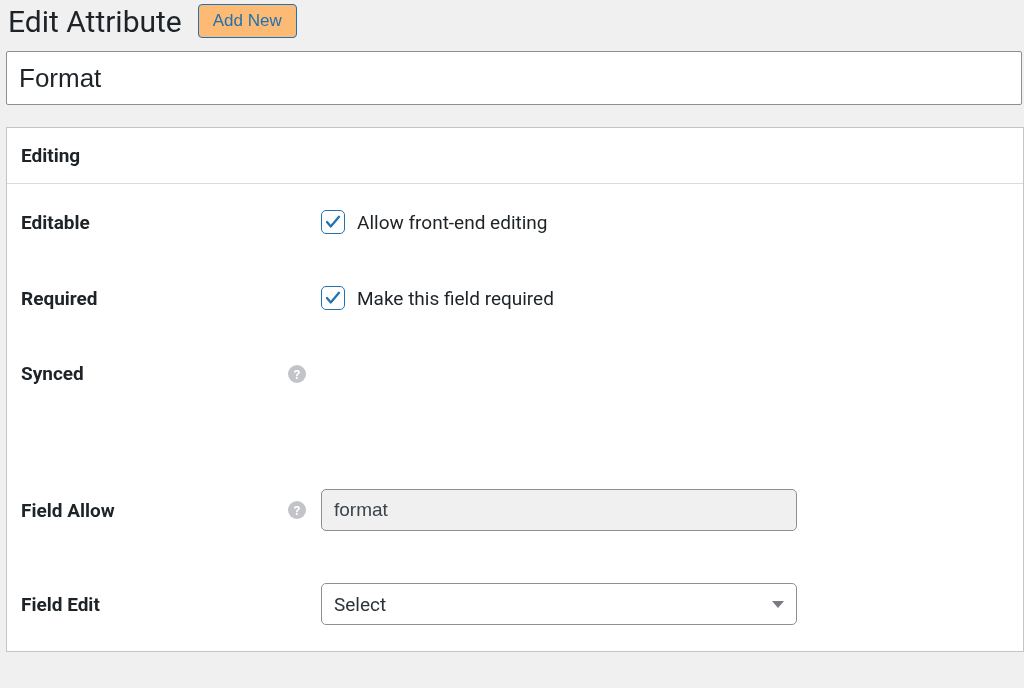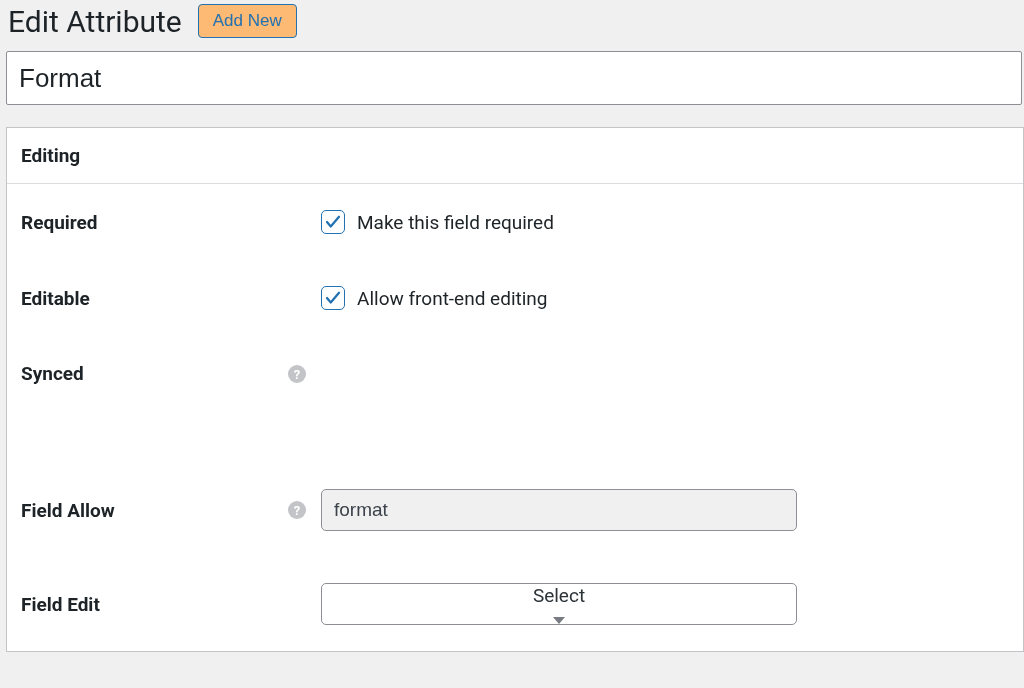--- a/index.html
+++ b/index.html
@@ -124,21 +124,20 @@
     width: 476px;
     height: 42px;
     border: 1px solid #8c8f94;
     border-radius: 5px;
     background: #fff;
     display: flex;
     align-items: center;
     justify-content: space-between;
     padding: 0 12px;
     cursor: pointer;
-    flex-direction: column;
   }
   .select-wrap span {
     font-size: 19px;
     color: #2c3338;
   }
   .caret {
     width: 0; height: 0;
     border-left: 6px solid transparent;
     border-right: 6px solid transparent;
     border-top: 7px solid #787c82;
@@ -157,43 +156,43 @@
 <input type="text" class="title-input" value="Format" style="">
 
 <div class="panel">
   <div class="panel-header">
     <h2>Editing</h2>
   </div>
   <div class="form-table">
 
     <div class="form-row">
       <div class="label-col">
-        <span class="label-text">Required</span>
+        <span class="label-text">Editable</span>
       </div>
       <div class="control-col">
         <span class="checkbox checked">
           <svg viewBox="0 0 24 24">
               <path d="M4 12 L9 18 L20 5"></path>
             </svg>
         </span>
-        <span class="field-desc">Make this field required</span>
-      </div>
-    </div>
-
-    <div class="form-row">
-      <div class="label-col">
-        <span class="label-text">Editable</span>
+        <span class="field-desc">Allow front-end editing</span>
+      </div>
+    </div>
+
+    <div class="form-row">
+      <div class="label-col">
+        <span class="label-text">Required</span>
       </div>
       <div class="control-col">
         <span class="checkbox checked">
           <svg viewBox="0 0 24 24">
               <path d="M4 12 L9 18 L20 5"></path>
             </svg>
         </span>
-        <span class="field-desc">Allow front-end editing</span>
+        <span class="field-desc">Make this field required</span>
       </div>
     </div>
 
     <div class="form-row">
       <div class="label-col">
         <span class="label-text">Synced</span>
         <span class="help-icon">
           <svg viewBox="0 0 20 20">
               <circle cx="10" cy="10" r="9" fill="#c3c4c7"></circle>
               <text x="10" y="15" text-anchor="middle" font-size="13" font-weight="700" fill="#fff">?</text>

